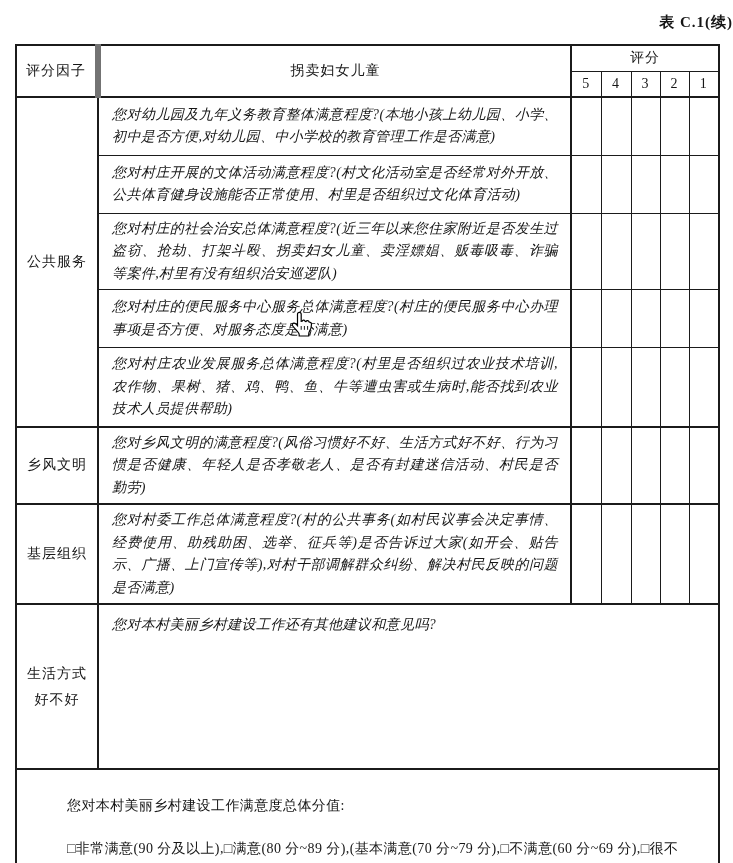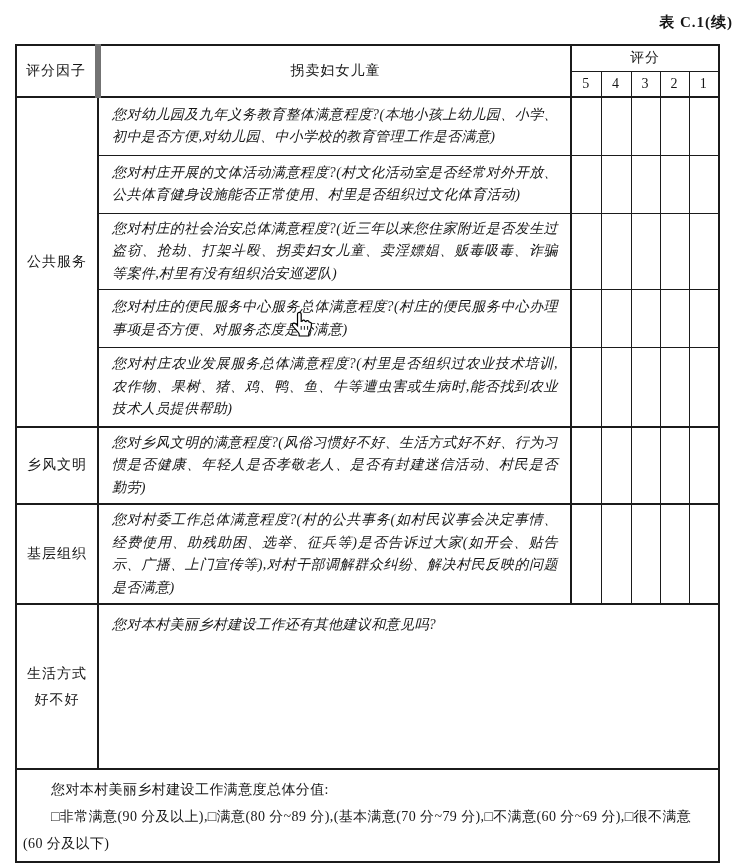--- a/index.html
+++ b/index.html
@@ -60,21 +60,21 @@
     padding-top: 9px;
   }
   td.score-cell { background: #ffffff; }
   .sec-top td, td.sec-top, th.sec-top { border-top: 2px solid #1b1b1b; }
   td.fullrow {
     vertical-align: top;
     padding: 6px 10px 4px 6px;
     line-height: 27px;
     letter-spacing: 0.4px;
   }
-  td.fullrow p { margin: 0; text-indent: 2em; }
+  td.fullrow p { margin: 16px; text-indent: 2em; }
   td.noterow {
     vertical-align: middle;
     padding: 6px 10px 6px 6px;
     line-height: 21px;
     letter-spacing: 0.4px;
     font-size: 13.5px;
   }
   td.noterow .note-indent { display: inline-block; width: 2em; }
   .cursor {
     position: absolute;

